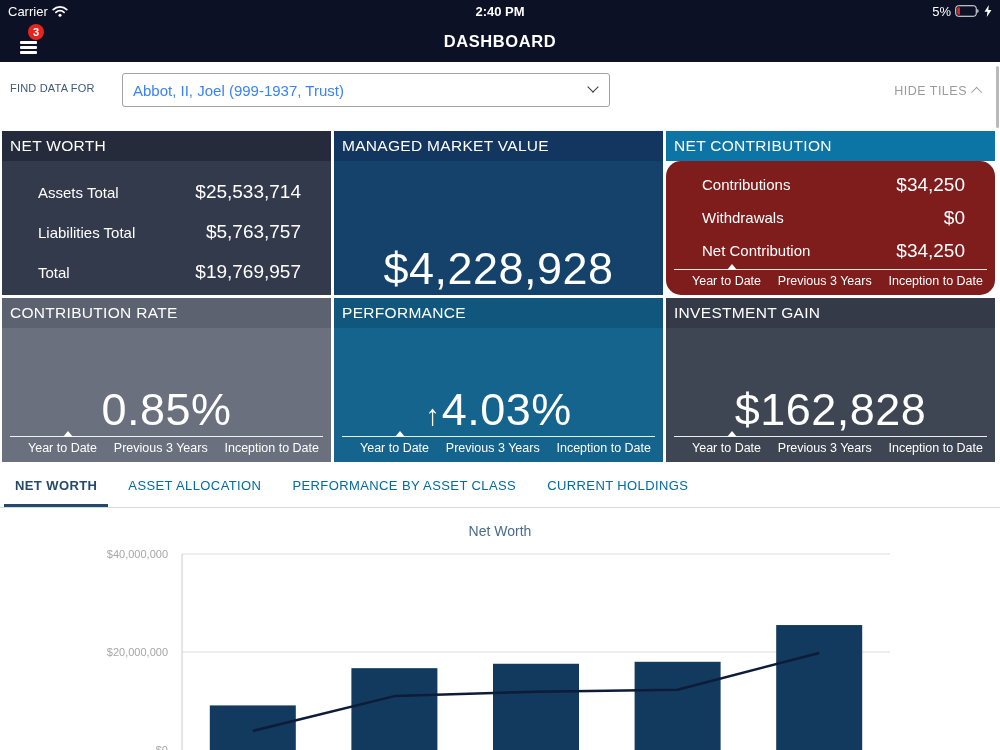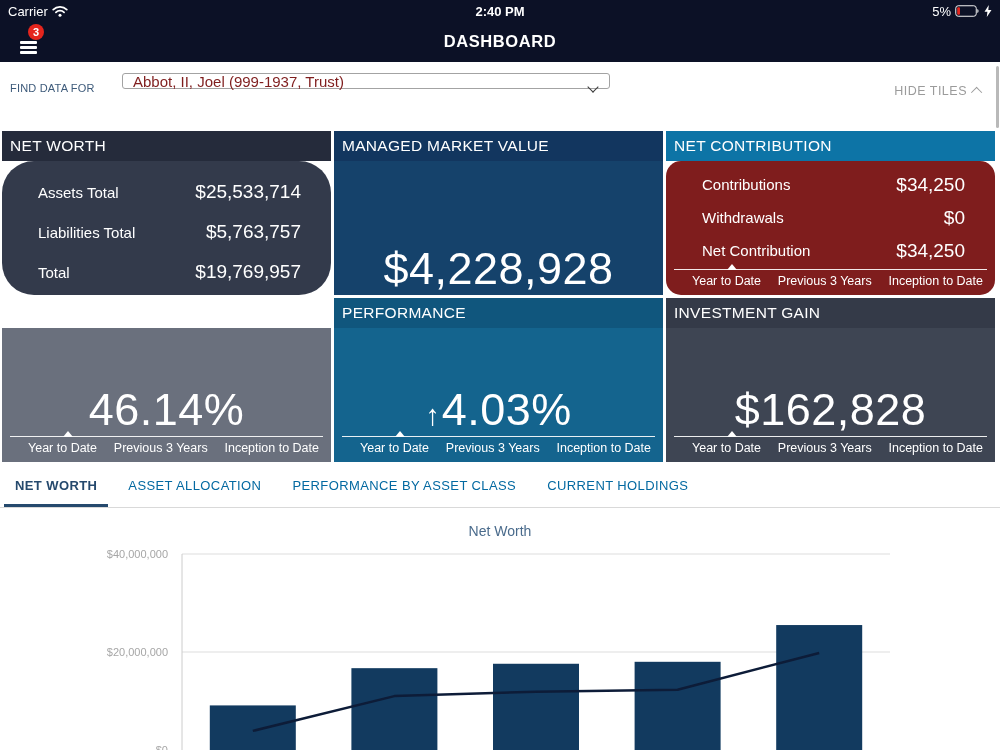--- a/index.html
+++ b/index.html
@@ -17,21 +17,21 @@
   .sb-right { width:220px; display:flex; align-items:center; justify-content:flex-end; gap:4px; }
   .navrow { position:absolute; top:22px; left:0; right:0; height:40px; }
   .nav-title { position:absolute; left:0; right:0; top:10px; text-align:center; font-size:16.5px; font-weight:bold; letter-spacing:.6px; }
   .menu-btn { position:absolute; left:16px; top:6px; width:34px; height:32px; cursor:pointer; }
   .burger { position:absolute; left:4px; top:13px; width:17px; height:13px; display:flex; flex-direction:column; justify-content:space-between; }
   .burger i { display:block; height:3px; background:#fff; border-radius:1px; }
   .badge { position:absolute; left:12px; top:-4px; min-width:16px; height:16px; border-radius:8px; background:#e5251d; color:#fff; font-size:11px; font-weight:bold; text-align:center; line-height:16px; padding:0 3px; }
   
   .filter-row { position:absolute; top:62px; left:0; width:1000px; height:68px; background:#fff; }
   .filter-label { position:absolute; left:10px; top:78px; transform:translateY(-50%); font-size:11px; color:#3d5a7a; letter-spacing:.2px; top:26px; }
-  .select { position:absolute; left:122px; top:11px; width:488px; height:16px; border:1px solid #a3a3a3; border-radius:3px; background:#fff; display:flex; align-items:center; padding:0 28px 0 10px; font-size:15px; color:#7f1d1d; cursor:pointer; }
+  .select { position:absolute; left:122px; top:11px; width:488px; height:34px; border:1px solid #a3a3a3; border-radius:3px; background:#fff; display:flex; align-items:center; padding:0 28px 0 10px; font-size:15px; color:#3b82f6; cursor:pointer; }
   .select .val { overflow:hidden; white-space:nowrap; }
   .chev-down { position:absolute; right:12px; top:9px; width:8px; height:8px; border-right:1.5px solid #3a3a3a; border-bottom:1.5px solid #3a3a3a; transform:rotate(45deg); }
   .hide-tiles { position:absolute; right:18px; top:22px; display:flex; align-items:center; gap:7px; font-size:12.5px; color:#9b9b9b; letter-spacing:.5px; cursor:pointer; }
   .chev-up { width:8px; height:8px; border-left:1.5px solid #9b9b9b; border-top:1.5px solid #9b9b9b; transform:rotate(45deg) translateY(2px); }
   
   .tiles { position:absolute; top:131px; left:0; width:1000px; padding:0 5px 0 2px; display:grid; grid-template-columns:1fr 1fr 1fr; grid-template-rows:164px 164px; gap:3px; }
   .tile { position:relative; color:#fff; overflow:hidden; }
   .tile-header { height:30px; line-height:30px; padding-left:8px; font-size:15.5px; letter-spacing:.3px; white-space:nowrap; }
   .tile-body { position:absolute; top:30px; left:0; right:0; bottom:0; }
   .tile-rows { padding:11px 30px 0 36px; }
@@ -109,21 +109,21 @@
     <div class="hide-tiles">
       <span>HIDE TILES</span>
       <span class="chev-up"></span>
     </div>
   </div>
 
   <div class="tiles">
 
     <div class="tile">
       <div class="tile-header" style="background: rgb(37, 43, 59);">NET WORTH</div>
-      <div class="tile-body" style="background: rgb(51, 58, 75); border-radius: 32px;">
+      <div class="tile-body" style="background: rgb(51, 58, 75);">
         <div class="tile-rows">
           <div class="trow">
             <span class="lbl">Assets Total</span>
             <span class="val">$25,533,714</span>
           </div>
           <div class="trow">
             <span class="lbl">Liabilities Total</span>
             <span class="val">$5,763,757</span>
           </div>
           <div class="trow">
@@ -163,23 +163,24 @@
         <div class="period-tabs">
           <span class="caret"></span>
           <span class="pt">Year to Date</span>
           <span class="pt">Previous 3 Years</span>
           <span class="pt">Inception to Date</span>
         </div>
       </div>
     </div>
 
     <div class="tile">
+      <div class="tile-header" style="background: rgb(92, 98, 112);">CONTRIBUTION RATE</div>
       <div class="tile-body" style="background: rgb(106, 112, 125);">
         <div class="big-wrap lift">
-            <span class="big-val">46.14%</span>
+            <span class="big-val">0.85%</span>
           </div>
         <div class="period-tabs">
           <span class="caret"></span>
           <span class="pt">Year to Date</span>
           <span class="pt">Previous 3 Years</span>
           <span class="pt">Inception to Date</span>
         </div>
       </div>
     </div>
 

